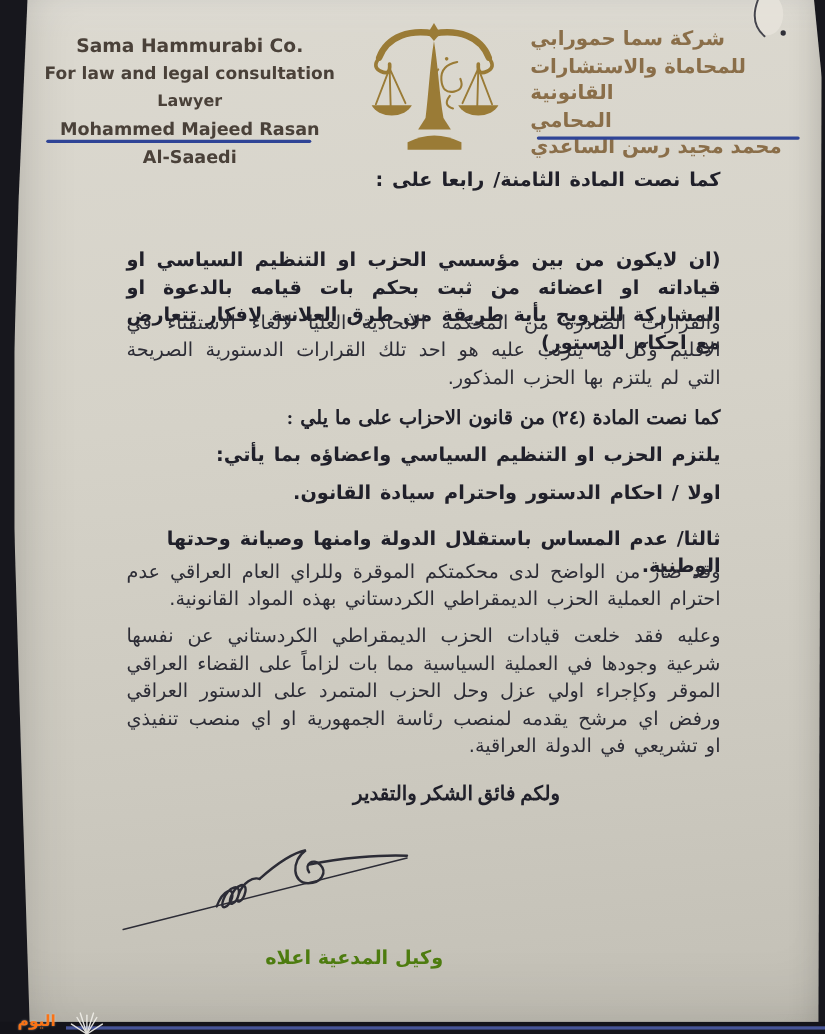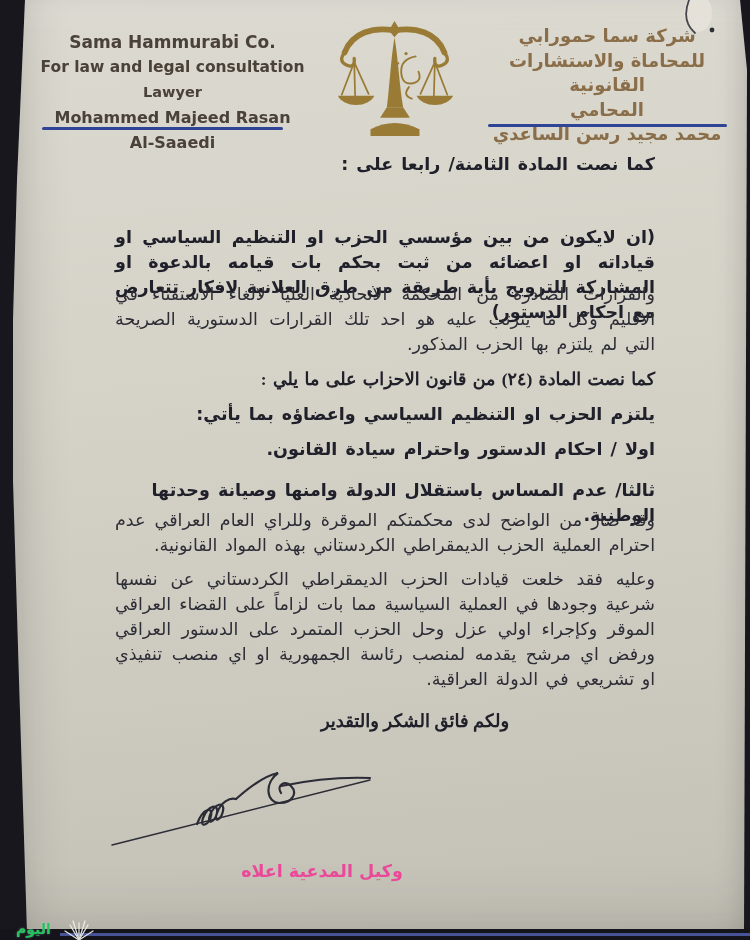--- a/index.html
+++ b/index.html
@@ -22,21 +22,21 @@
   
   .lh-en{
     position:absolute;left:40px;top:30px;width:265px;text-align:center;
     color:#4a4139;font-weight:bold;line-height:25px;
   }
   .lh-en .l1{font-size:17px;}
   .lh-en .l2{font-size:15.5px;}
   .lh-en .l3{font-size:14.5px;}
   .lh-en .l4{font-size:16px;}
   .lh-ar{
-    position:absolute;left:482px;top:24px;width:250px;text-align:center;direction:rtl;
+    position:absolute;left:482px;top:24px;width:250px;text-align:left;direction:rtl;
     color:#8a6e49;font-weight:bold;line-height:24.5px;font-size:18px;
   }
   .rule{position:absolute;height:3px;background:#2f4496;border-radius:2px;}
   #rule-en{left:42px;top:127px;width:241px;}
   #rule-ar{left:488px;top:124px;width:239px;}
   #logo{position:absolute;left:335px;top:18px;}
   
   .body-txt{
     position:absolute;left:115px;width:540px;direction:rtl;text-align:justify;
     color:#26262f;font-size:17.5px;line-height:25px;word-spacing:2px;
@@ -56,27 +56,27 @@
     font-size:18px;font-weight:bold;color:#20202a;font-family:Liberation Serif, serif;
   }
   
   #sig-svg{position:absolute;left:100px;top:750px;}
   #sig-name{
     position:absolute;left:202px;top:823px;width:240px;text-align:center;direction:rtl;
     font-size:18.5px;font-weight:bold;color:#21212b;
   }
   #sig-role{
     position:absolute;left:222px;top:861px;width:200px;text-align:center;direction:rtl;
-    font-size:17.5px;font-weight:bold;color:#ec4899;
+    font-size:17.5px;font-weight:bold;color:#4d7c0f;
   }
   
   #bottom-strip{position:absolute;left:0;top:929px;width:750px;height:11px;background:#14141a;}
   #bottom-blue{position:absolute;left:60px;top:933px;width:690px;height:2.5px;background:#4f5fae;opacity:.85;}
   #wm-label{
-    position:absolute;left:16px;top:921px;color:#22c55e;font-size:14px;font-weight:bold;
+    position:absolute;left:16px;top:921px;color:#f97316;font-size:14px;font-weight:bold;
     direction:rtl;letter-spacing:1px;text-shadow:0 0 2px rgba(255,255,255,.4);
   }
   #wm-palm{position:absolute;left:62px;top:919px;}
   
   #tear{position:absolute;left:668px;top:0;}
 </style>
 </head>
 <body>
 
 <div id="stage">

